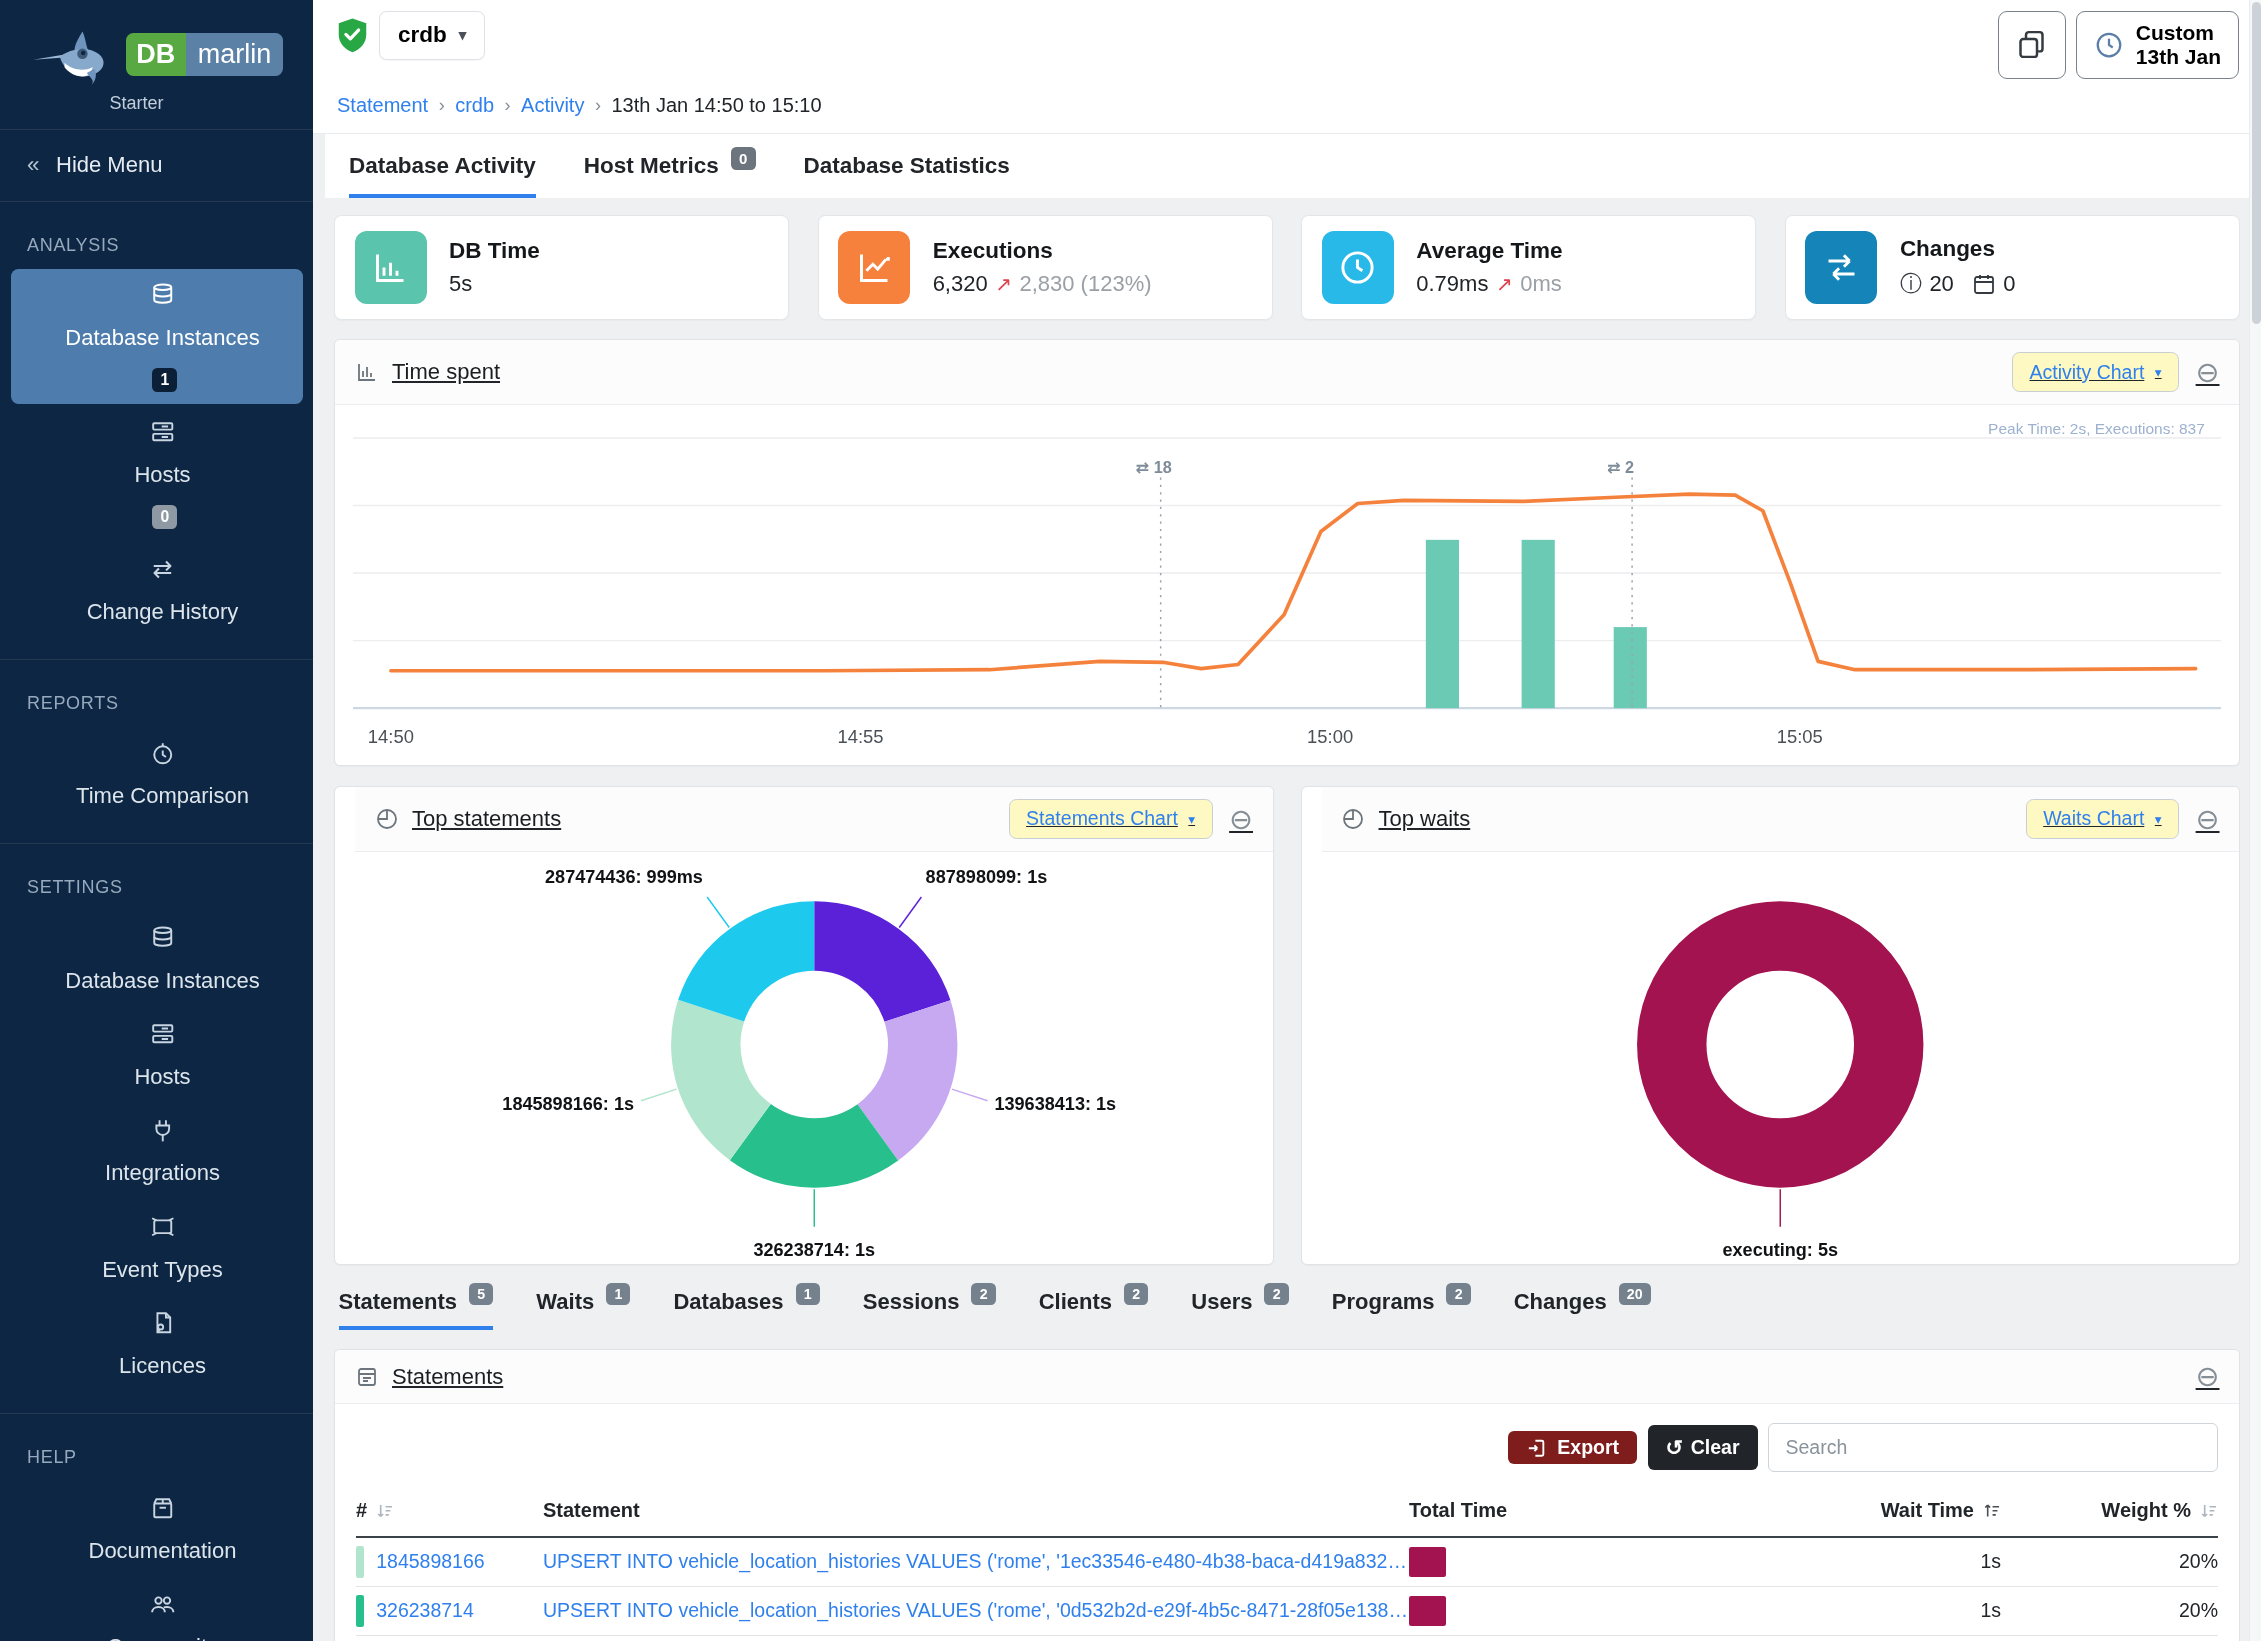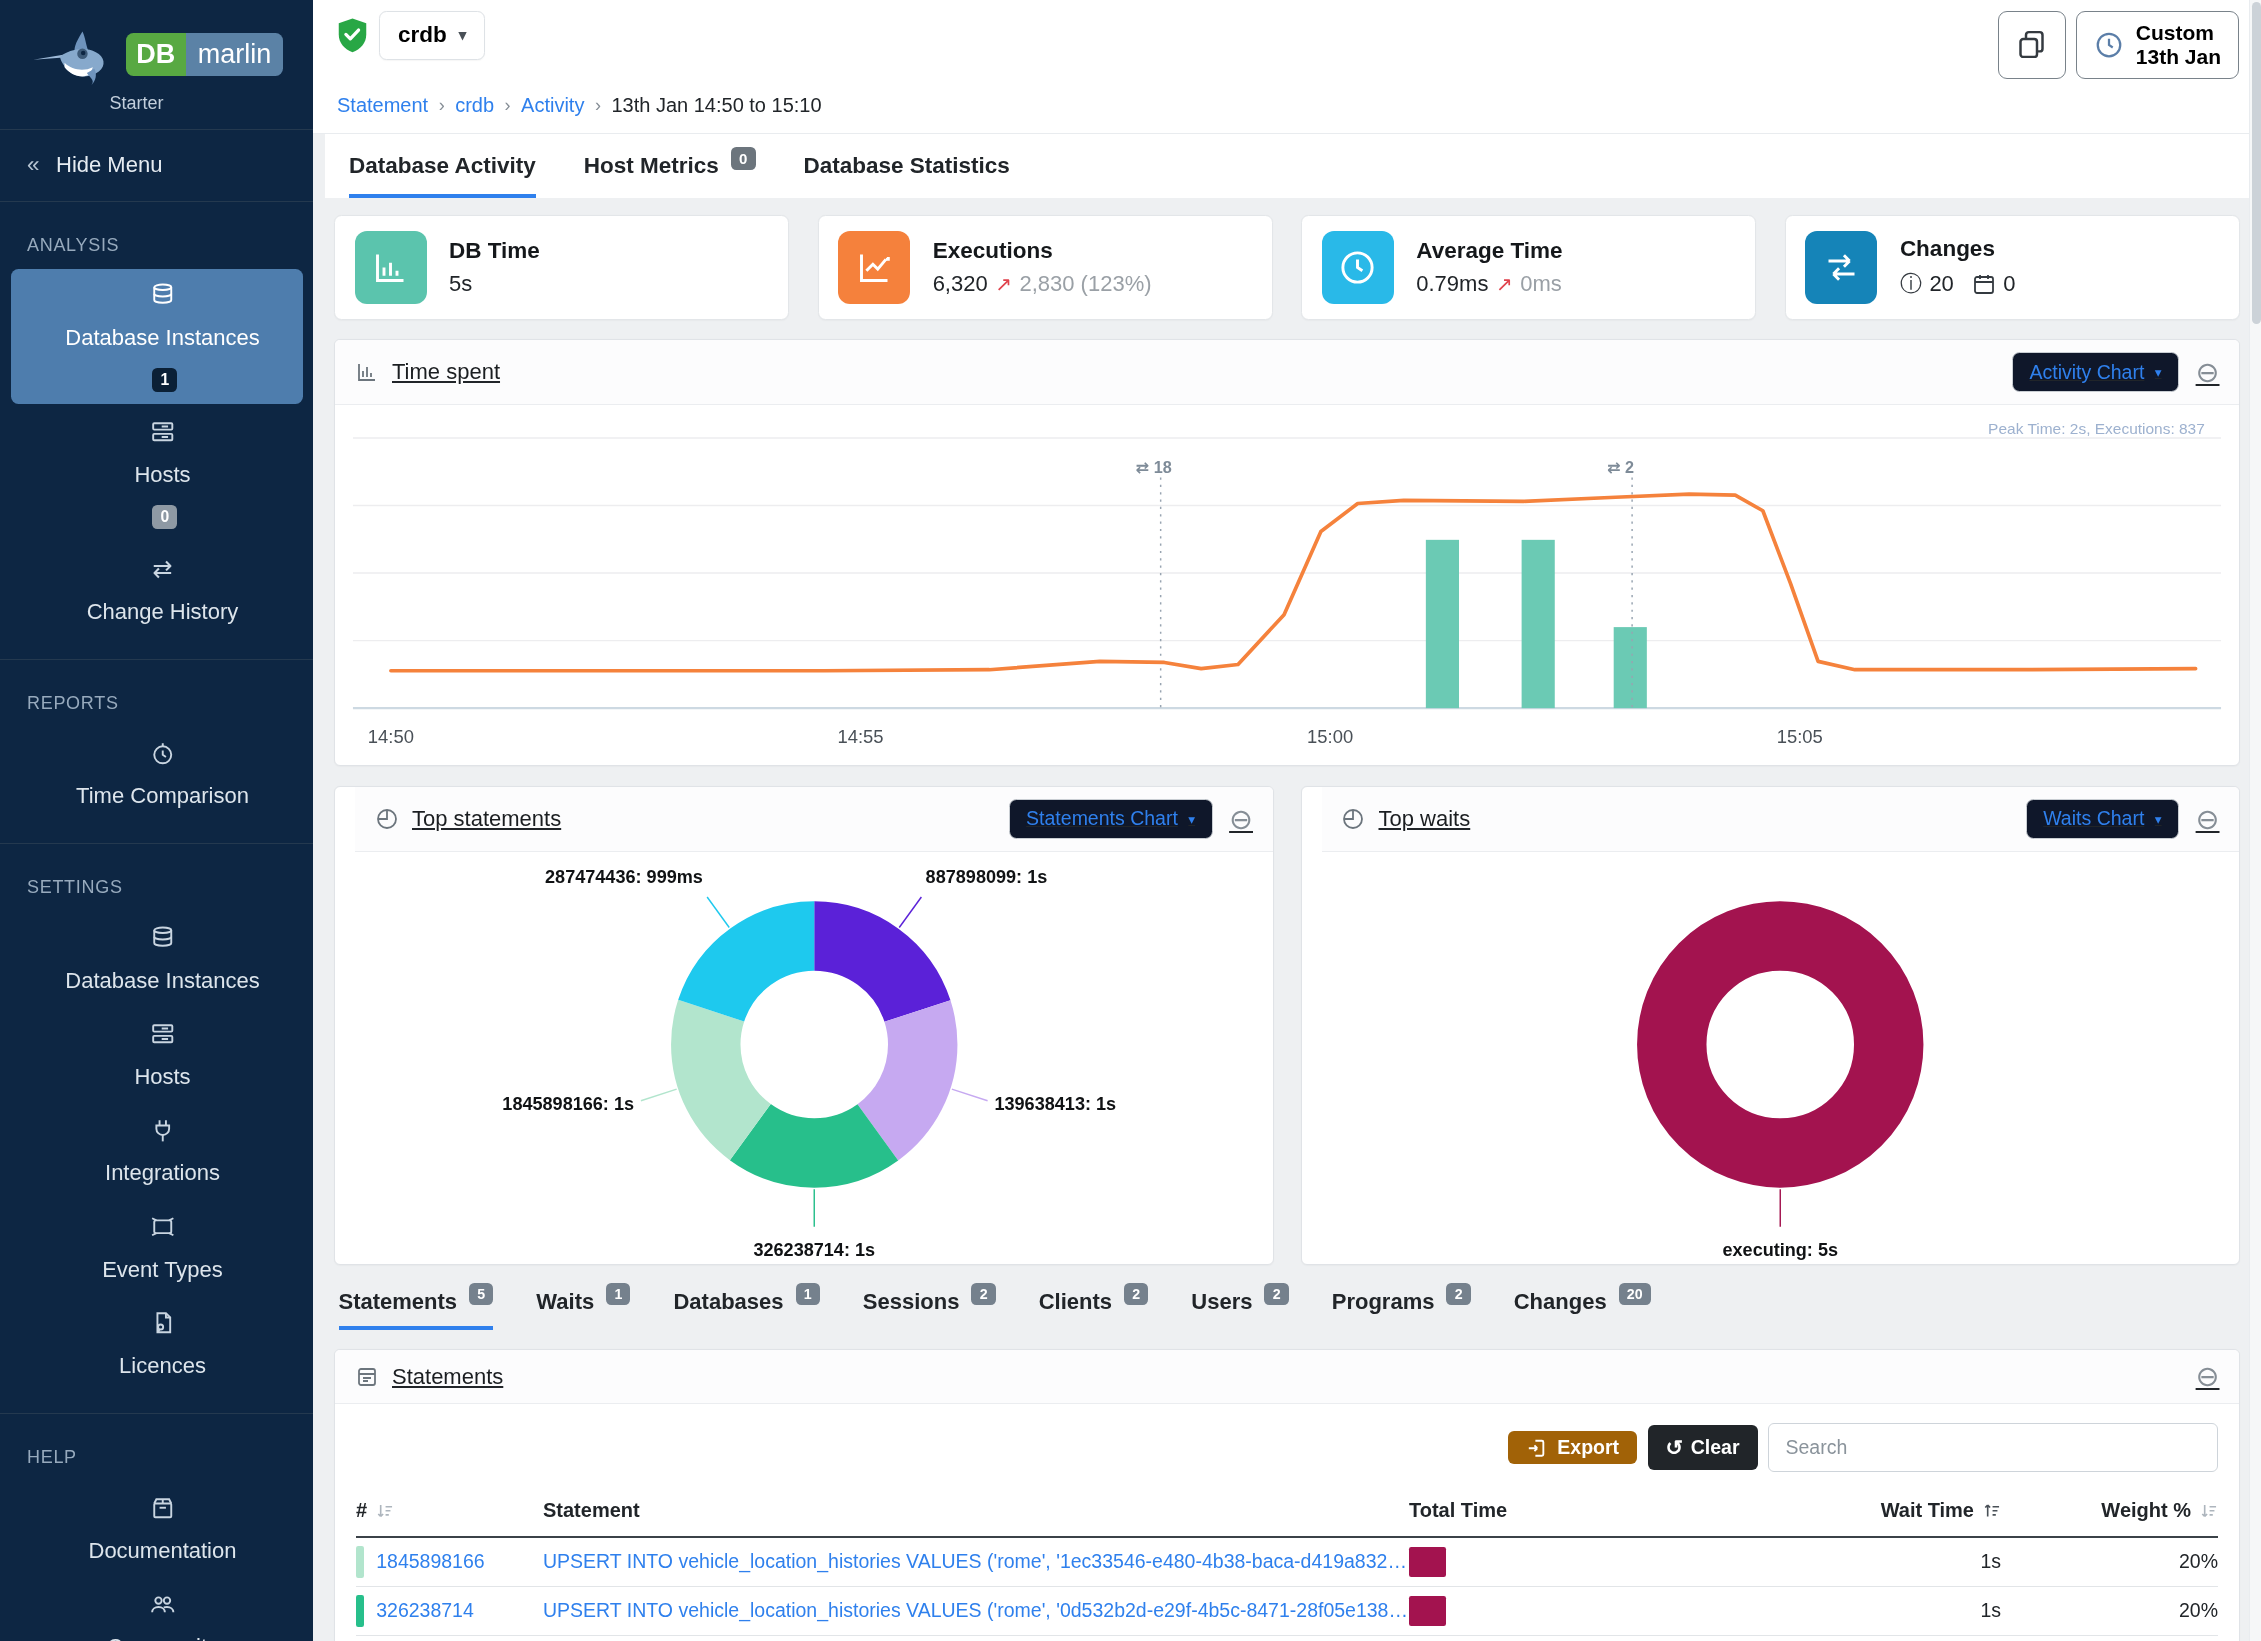--- a/index.html
+++ b/index.html
@@ -67,41 +67,41 @@
   .delta { color:#9aa0a6; }
   .info-glyph { font-size:22px; color:#343a40; }
   .cal-ic { width:24px; height:24px; margin-left:10.5px; }
 
   
   .panel { background:#fff; border:0.7px solid #e0e3e7; border-radius:6px; overflow:hidden; box-shadow:0 0.7px 1.5px rgba(0,0,0,0.03); }
   .panel-header { display:flex; align-items:center; justify-content:space-between; padding:12px 19.5px; background:#fcfcfd; border-bottom:0.7px solid #ebedf0;text-decoration:underline; }
   .ph-title { display:flex; align-items:center; gap:13.5px; font-size:22px; color:#1b1e21; }
   .ph-title svg { width:24px; height:24px; color:#6c757d; }
   .ph-actions { display:flex; align-items:center; gap:16.5px; }
-  .chart-dd { border:0.7px solid #c9ced3; background:#0f172a; border-radius:7.5px; color:#2f80ed; font-size:19.5px; padding:7.5px 16.5px; display:flex; gap:10.5px; align-items:center; cursor:pointer; }
+  .chart-dd { border:0.7px solid #c9ced3; background:#fef9c3; border-radius:7.5px; color:#2f80ed; font-size:19.5px; padding:7.5px 16.5px; display:flex; gap:10.5px; align-items:center; cursor:pointer; }
   .chart-dd .caret { color:#2f80ed; font-size:13.5px; }
   .collapse-ic { font-size:28.5px; color:#868e96; line-height:1; cursor:pointer; }
 
   .ts-body { padding:10.5px 15px 4.5px 15px; }
   .ts-body svg { display:block; width:100%; height:345px; }
 
   .charts-row { display:flex; gap:27px; }
   .chart-panel { flex:1; min-width:0;padding-left:20px; }
   .donut-body { padding:3px 4.5px 4.5px 4.5px; }
   .donut-body svg { display:block; width:100%; height:405px; }
 
   
   .bottom-tabs { display:flex; gap:43px; padding:4.5px 4.5px 0 4.5px; }
   .btab { font-size:22px; font-weight:600; color:#212529; padding-bottom:10.5px; cursor:pointer; display:flex; gap:7.5px; align-items:flex-start; }
   .btab.active { border-bottom:4.5px solid #2f80ed; }
   .btab .badge { background:#75818d; font-size:14.2px; position:relative; top:-6px; }
 
   
   .stmt-toolbar { display:flex; justify-content:flex-end; align-items:center; gap:10.5px; padding:19.5px 21px 7.5px 21px; }
-  .btn-export { background:#a16207; color:#fff; border:none; border-radius:6px; font-size:19.5px; font-weight:600; padding:5px 18px; display:flex; align-items:center; gap:9px; cursor:pointer; }
+  .btn-export { background:#7f1d1d; color:#fff; border:none; border-radius:6px; font-size:19.5px; font-weight:600; padding:5px 18px; display:flex; align-items:center; gap:9px; cursor:pointer; }
   .btn-export svg { width:22.5px; height:22.5px; }
   .btn-clear { background:#212529; color:#fff; border:none; border-radius:6px; font-size:19.5px; font-weight:600; padding:10.5px 18px; display:flex; align-items:center; gap:7.5px; cursor:pointer; }
   .clear-glyph { font-size:21px; }
   .search-input { width:450px; border:0.7px solid #ced4da; border-radius:6px; font-size:19.5px; padding:12px 16.5px; color:#495057; font-family:inherit; }
   .search-input::placeholder { color:#8a939b; }
 
   .tbl { padding:7.5px 21px 22.5px 21px; }
   .tbl-header, .tbl-row { display:grid; grid-template-columns:187px 1fr 240px 352px 217px; align-items:center; }
   .tbl-header { font-size:20px; font-weight:bold; color:#212529; padding:12px 0 13.5px 0; border-bottom:2.2px solid #3b4248; }
   .th { display:flex; align-items:center; gap:7.5px; }

